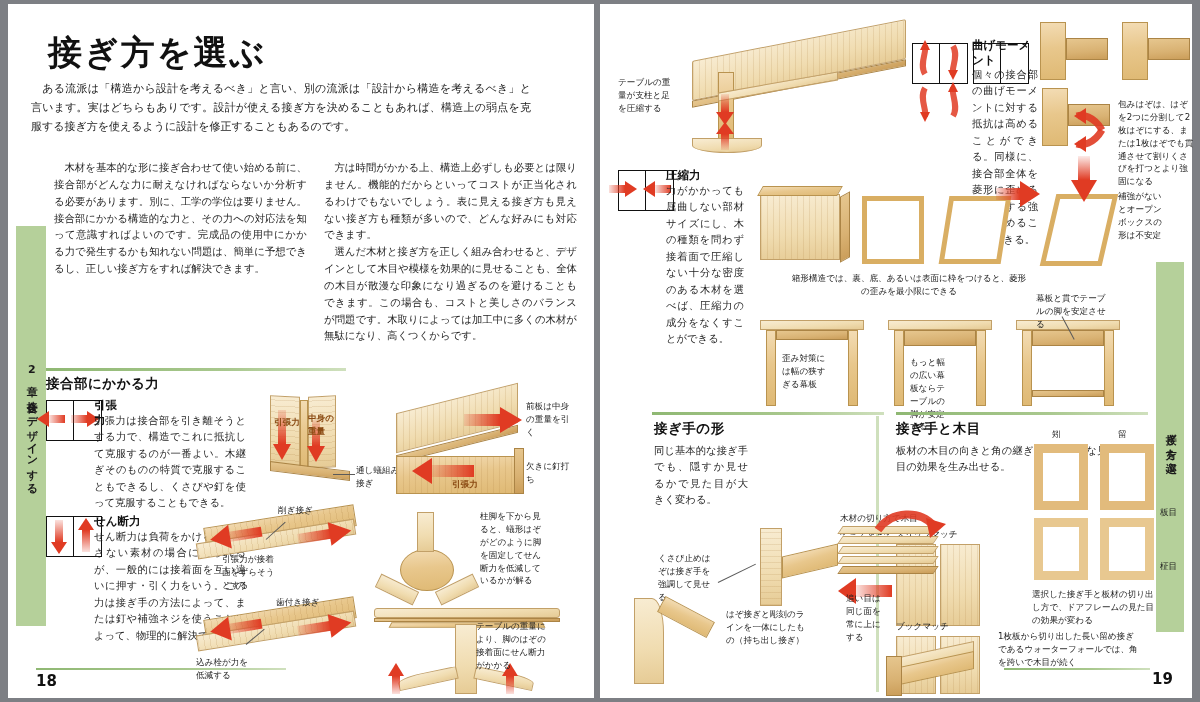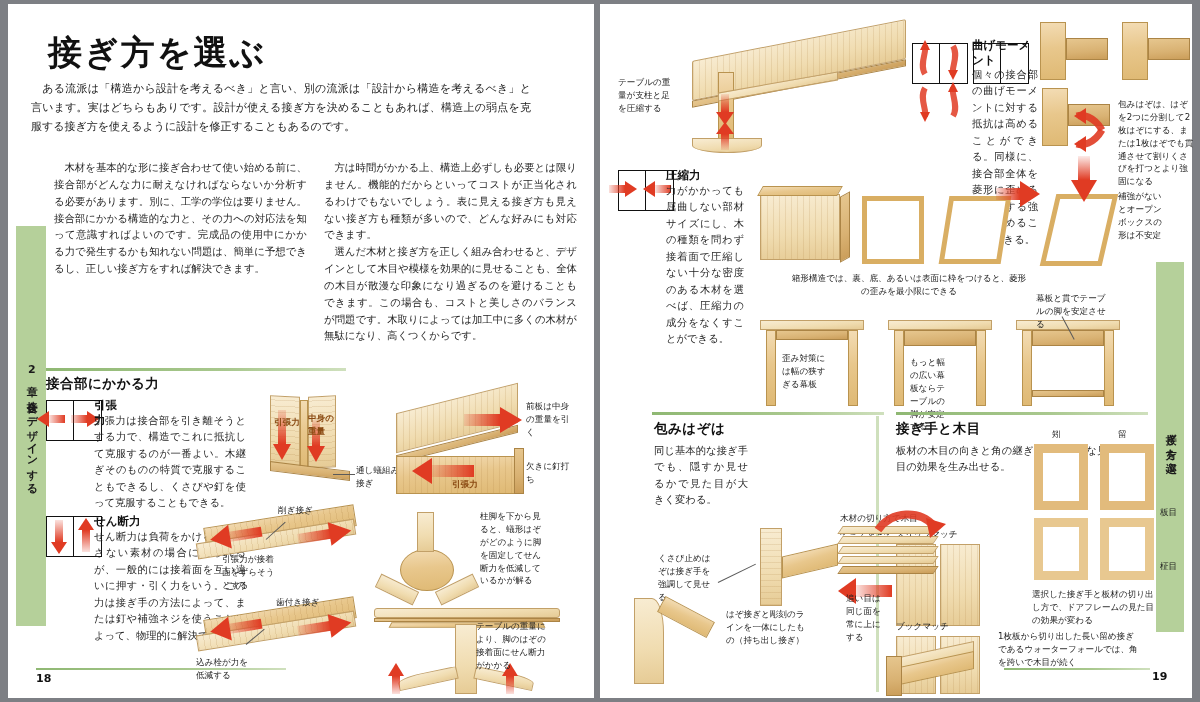--- a/index.html
+++ b/index.html
@@ -78,21 +78,21 @@
   .fbox > div { width: 27px; height: 39px; border-right: 1.6px solid #111; position: relative; }
   .fbox > div:last-child { border-right: none; }
 
   
   .cap {
     position: absolute; font-size: 8.6px; line-height: 1.5; color: #1d1d1d;
   }
   .cap-b { font-weight: bold; }
 
   
-  .pageno { position: absolute; font-size: 11px; font-weight: bold; color:#111; }
+  .pageno { position: absolute; font-size: 15px; font-weight: bold; color:#111; }
 
   
   .wood {
     position: absolute;
     background: linear-gradient(175deg, #f3dcb4 0%, #e8c78c 45%, #dfb974 100%);
     border: 1px solid #b9934f;
   }
   .wood-l {
     position: absolute;
     background: linear-gradient(175deg, #f8ecd2 0%, #f0dcb0 60%, #e6cb95 100%);
@@ -438,21 +438,21 @@
       <div class="wood" style="left:504px; top:326px; width:10px; height:76px;"></div>
       <div class="wood-d" style="left:432px; top:326px; width:72px; height:16px;"></div>
       <div class="wood-d" style="left:432px; top:386px; width:72px; height:7px;"></div>
       <div class="cap" style="left:436px; top:288px; width:76px;">幕板と貫でテーブルの脚を安定させる</div>
       <div class="leader" style="left:462px; top:312px; width:26px; transform:rotate(62deg);"></div>
     </div>
 
     <div class="rule" style="left:52px; top:408px; width:232px;"></div>
     <div class="rule" style="left:296px; top:408px; width:252px;"></div>
 
-    <div class="subhead" style="left:54px; top:416px;">包みはぞは</div>
+    <div class="subhead" style="left:54px; top:416px;">接ぎ手の形</div>
     <div class="blk force-body" style="left:54px; top:438px; width:94px;">同じ基本的な接ぎ手でも、隠すか見せるかで見た目が大きく変わる。</div>
 
     <div class="subhead" style="left:296px; top:416px;">接ぎ手と木目</div>
     <div class="blk force-body" style="left:296px; top:438px; width:222px;">板材の木目の向きと角の継ぎ方で、様々な見た目の効果を生み出せる。</div>
 
     <div class="divider-v" style="left:276px; top:412px; height:276px;"></div>
 
     <div>
       <div class="wood-l" style="left:160px; top:524px; width:22px; height:78px;">
           <div class="grain-h"></div>

